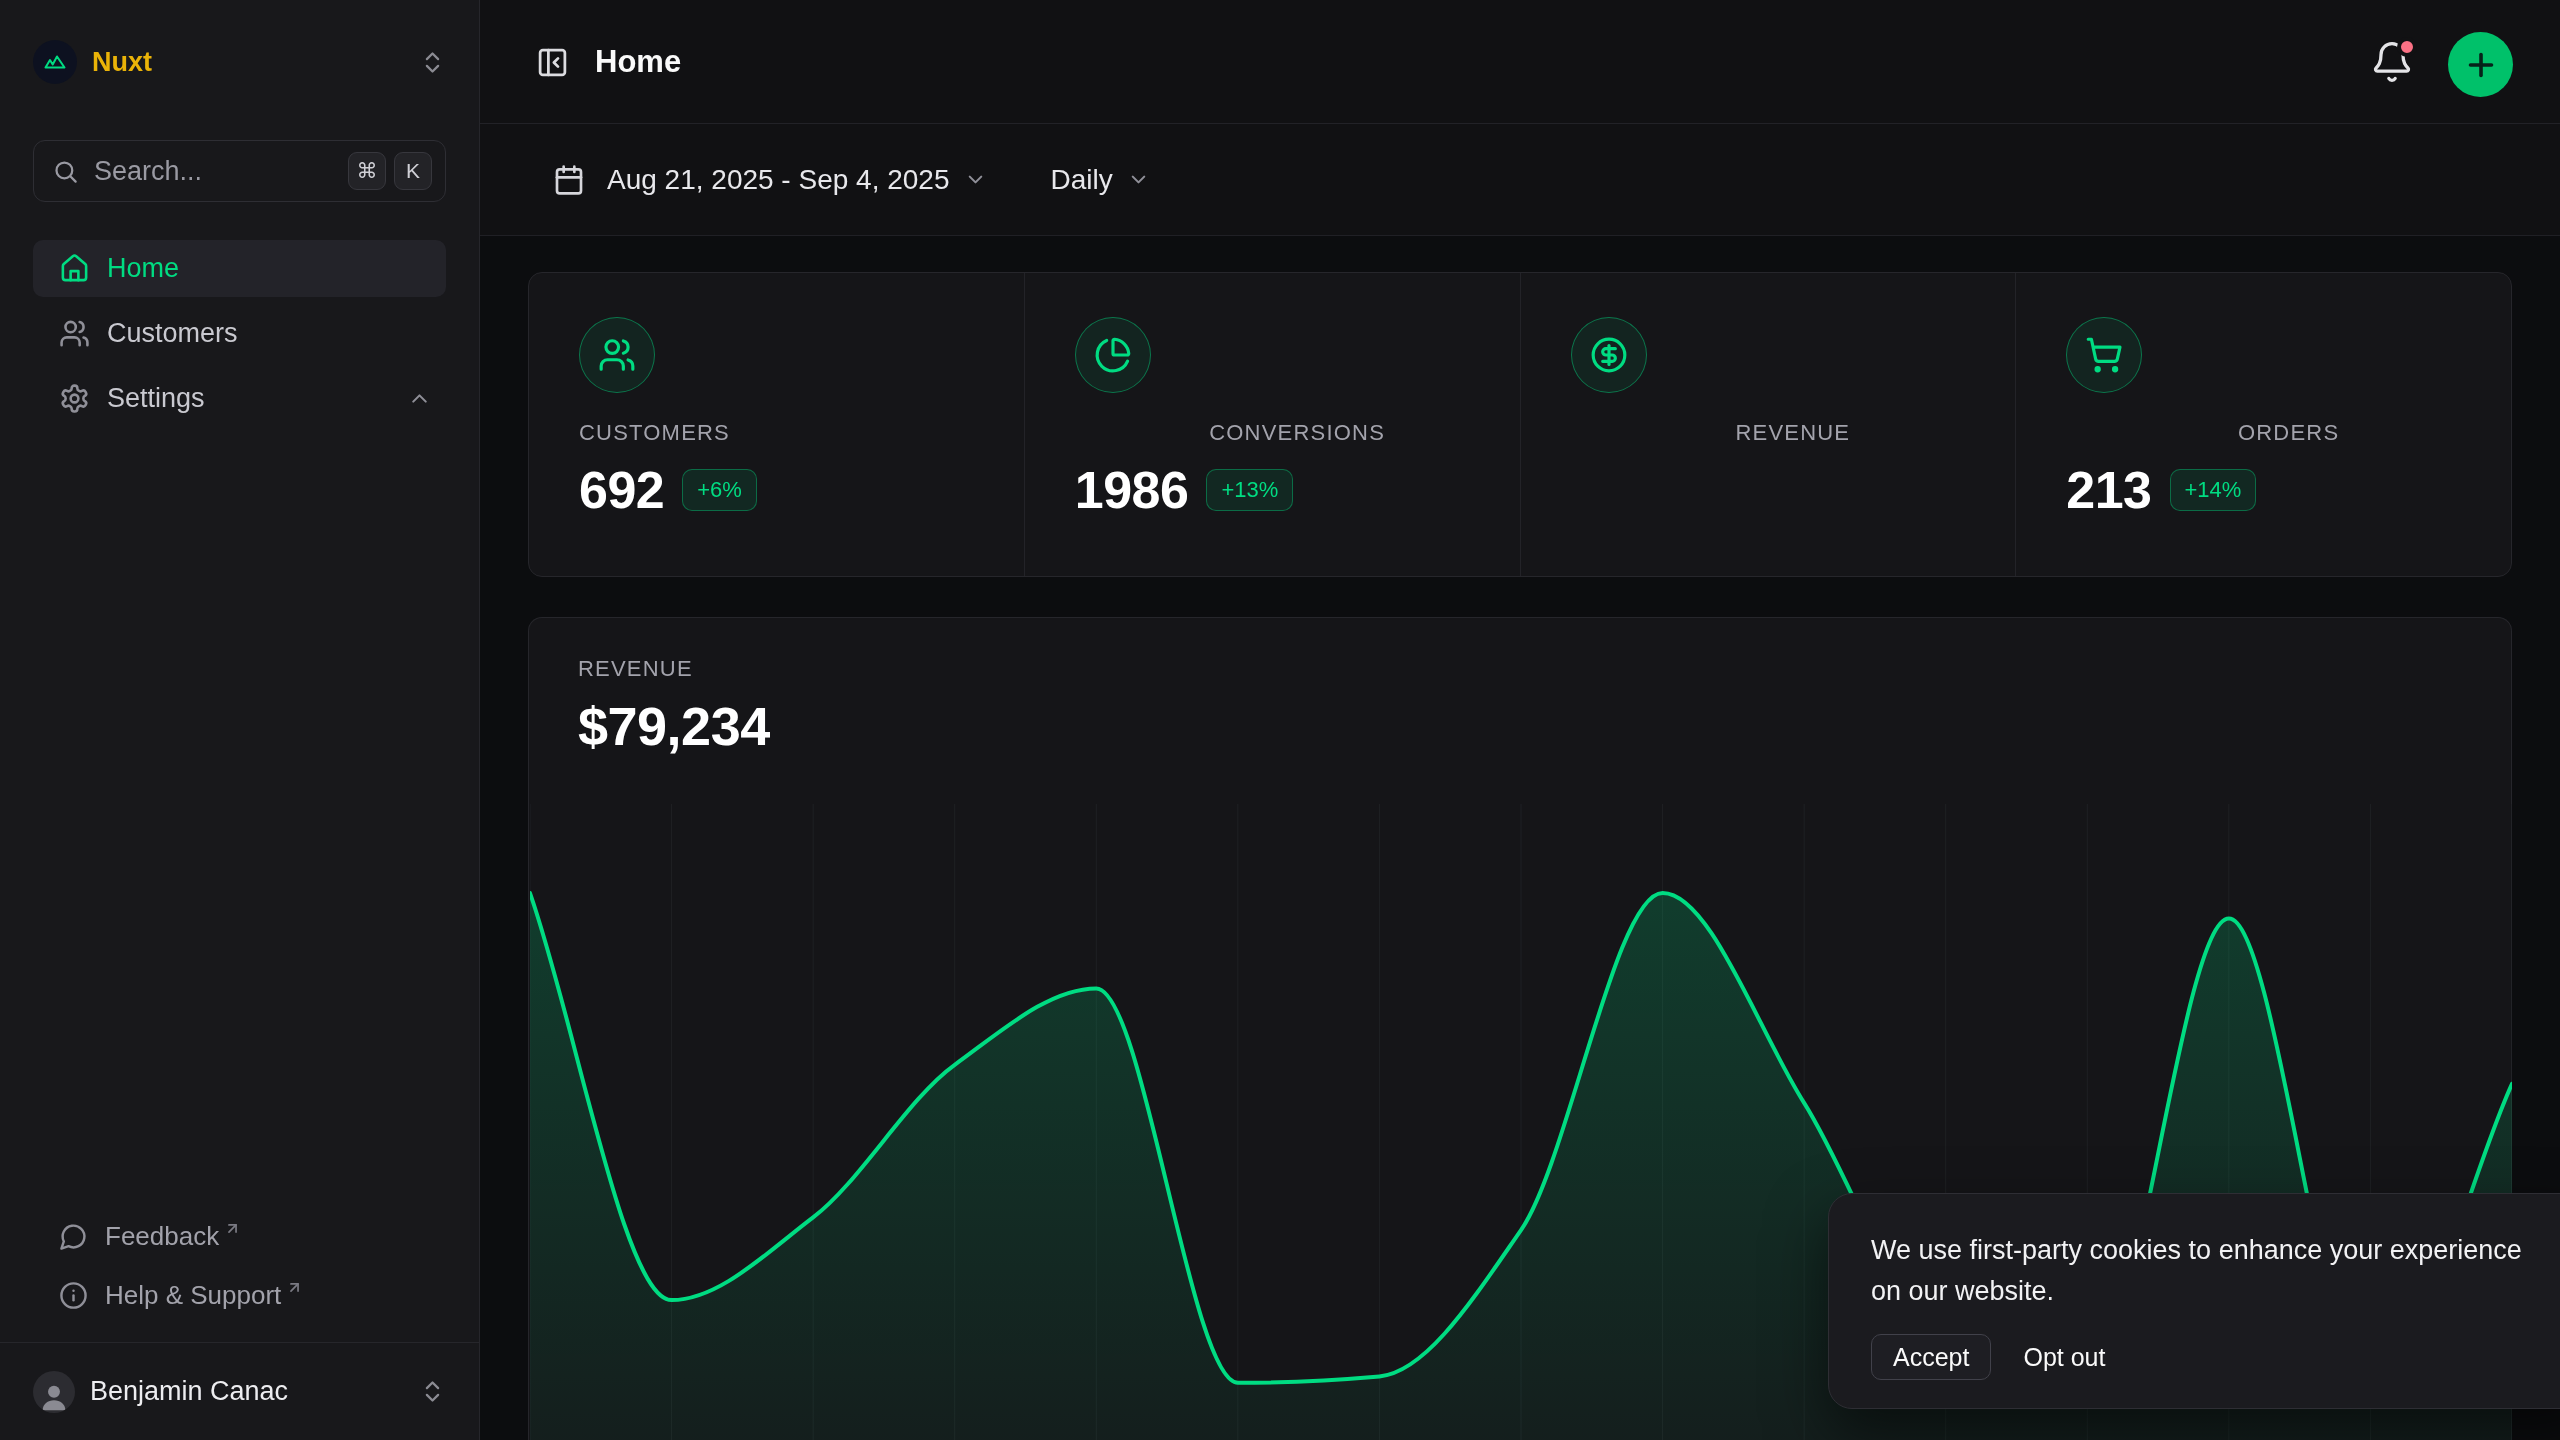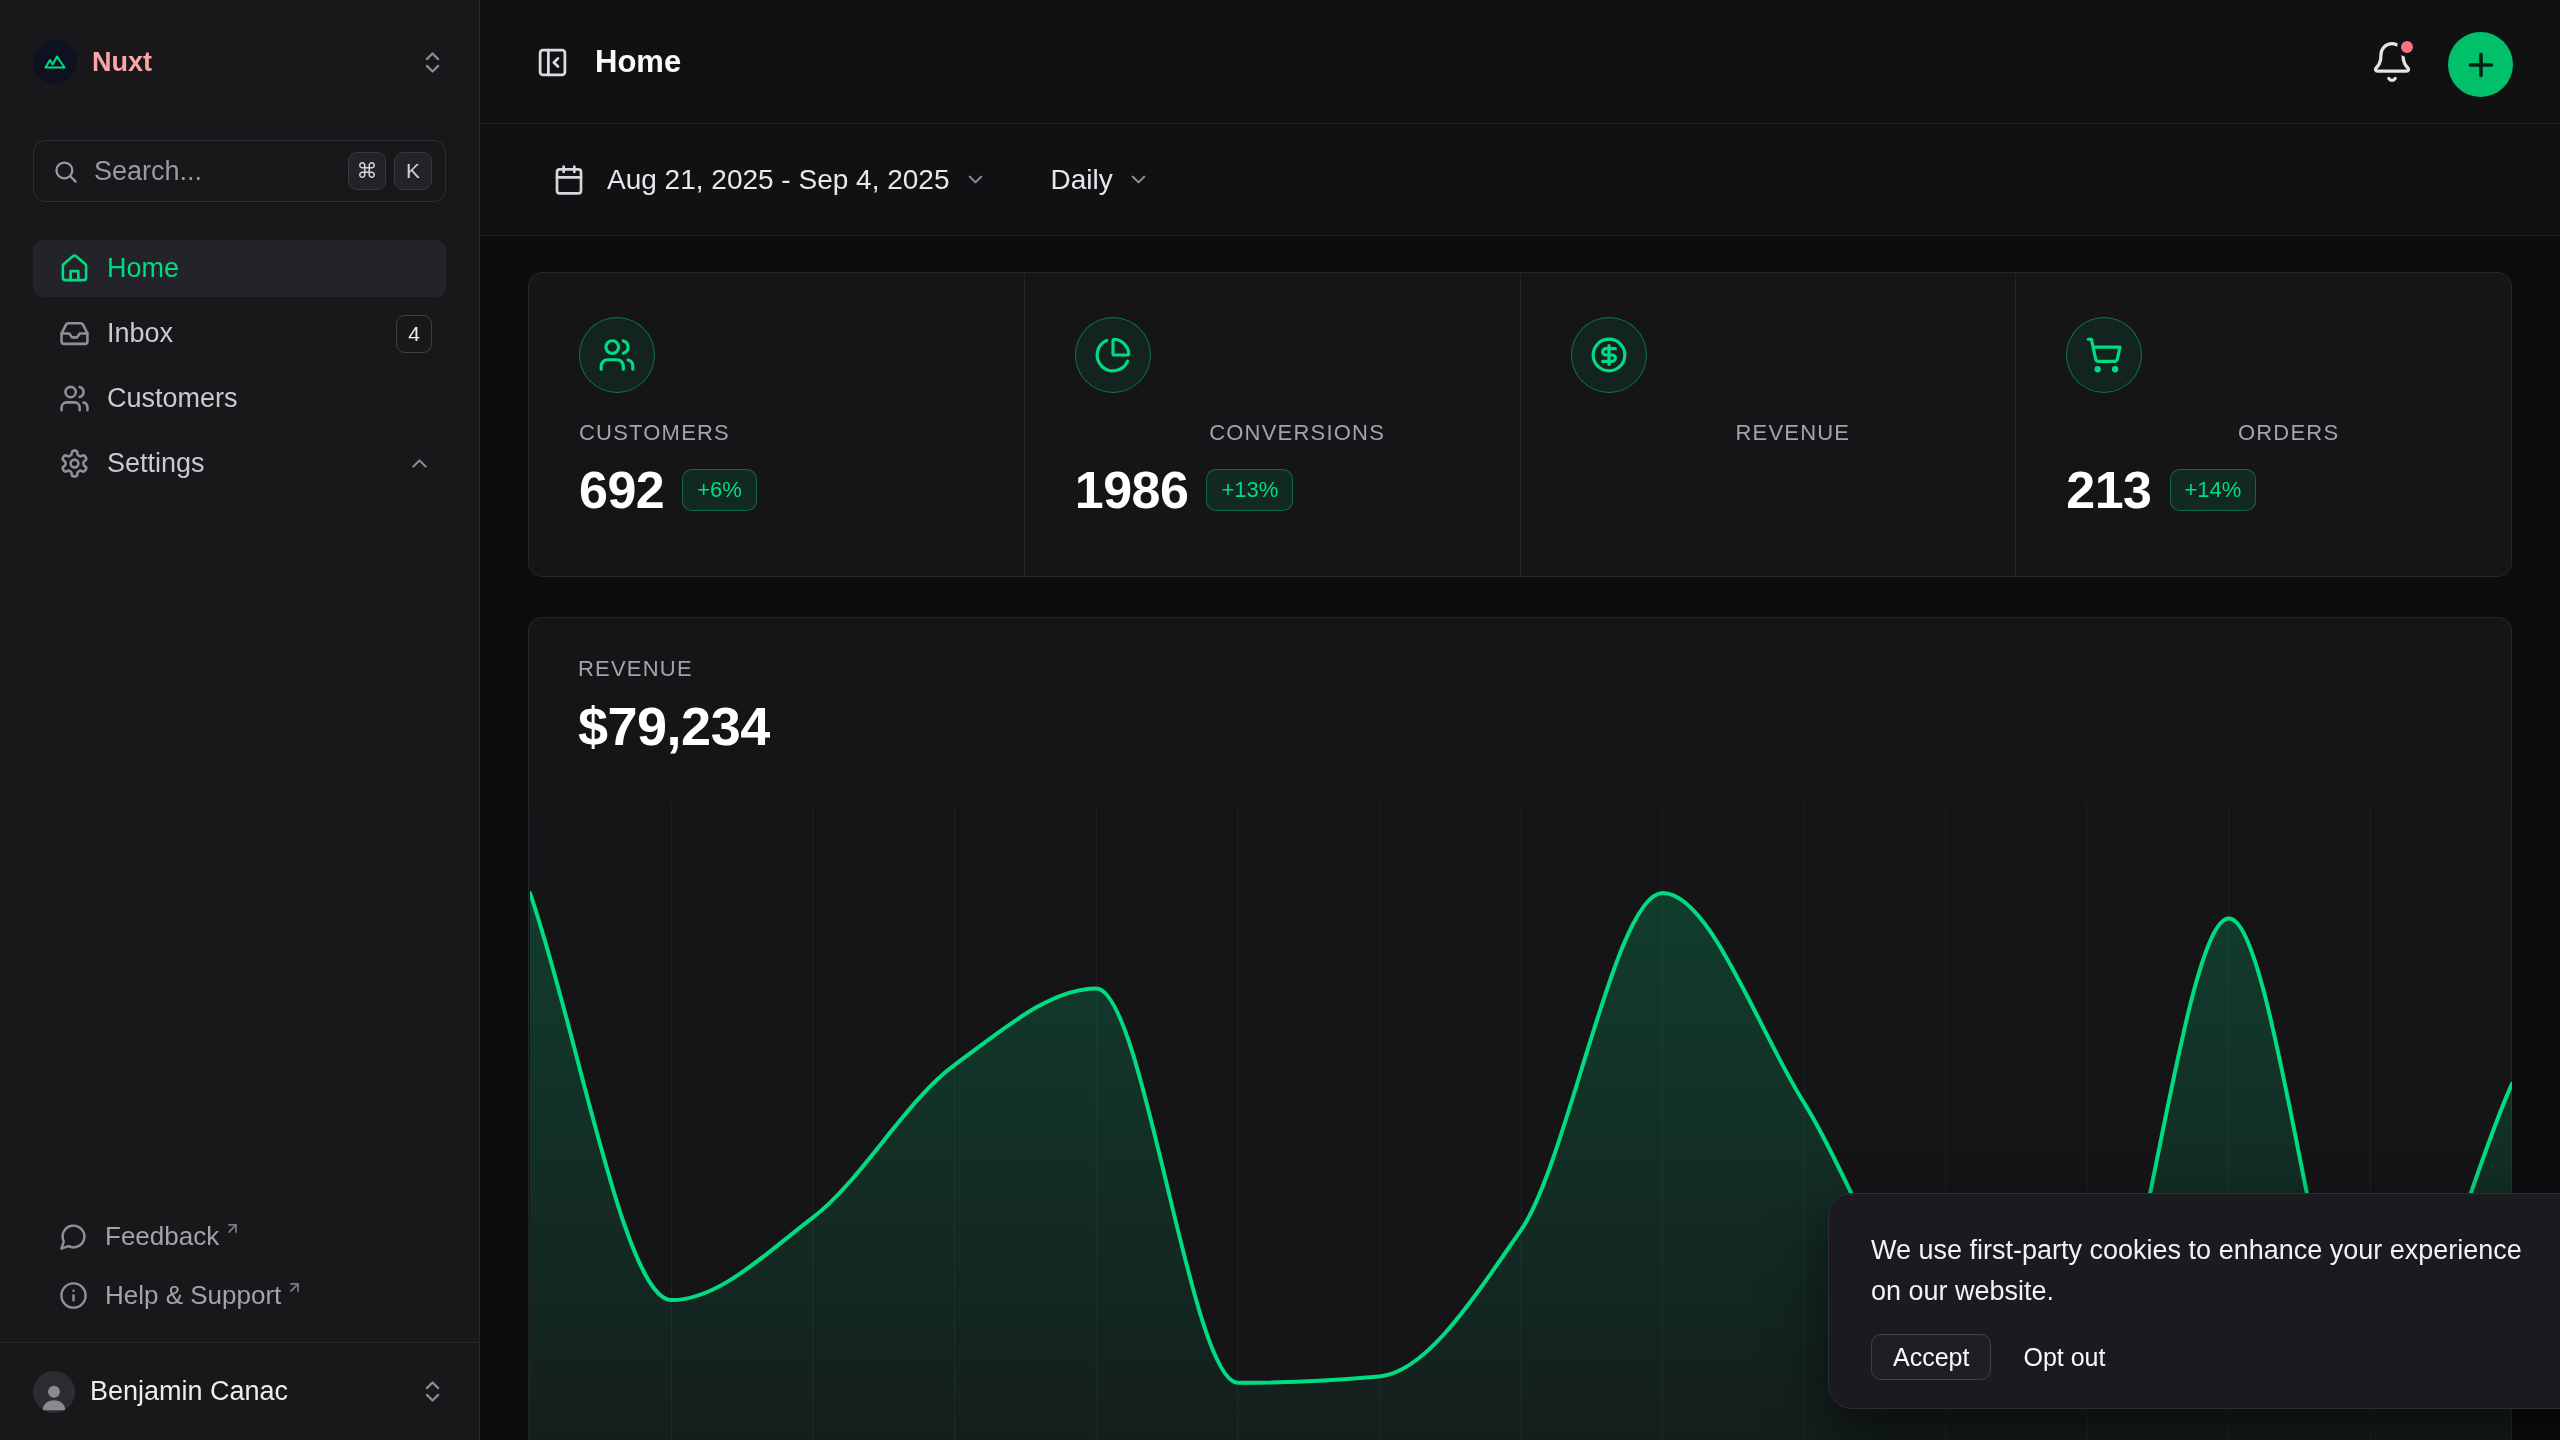--- a/index.html
+++ b/index.html
@@ -7,21 +7,21 @@
   body { font-family:"Liberation Sans","DejaVu Sans",sans-serif; overflow:hidden; }
   svg { display:block; }
   .root { position:relative; width:2560px; height:1440px; background:#0c0d0f; overflow:hidden; }
 
   
   .sidebar { position:absolute; left:0; top:0; width:480px; height:1440px;
     background:#18181b; border-right:1px solid #26262b; display:flex; flex-direction:column; }
   .ws-row { margin:34px 33px 0; height:56px; display:flex; align-items:center; cursor:pointer; }
   .ws-logo { width:44px; height:44px; border-radius:50%; background:#0d1120;
     display:flex; align-items:center; justify-content:center; color:#00dc82; }
-  .ws-name { margin-left:15px; font-size:27px; font-weight:600; color:#fca5a5; }
+  .ws-name { margin-left:15px; font-size:27px; font-weight:600; color:#eab308; }
   .ws-caret { margin-left:auto; color:#8b8b93; }
   .search { margin:50px 33px 0; height:62px; border:1px solid #2e2e34; border-radius:12px;
     display:flex; align-items:center; padding:0 13px 0 18px; color:#9a9aa3; cursor:text; }
   .search-ph { margin-left:15px; font-size:27px; color:#9a9aa3; }
   .kbds { margin-left:auto; display:flex; gap:8px; }
   .kbd { min-width:38px; height:38px; padding:0 6px; background:#232327; border:1px solid #37373d;
     border-radius:9px; color:#d0d0d6; font-size:21px; display:flex; align-items:center; justify-content:center; }
   .nav { margin:38px 33px 0; display:flex; flex-direction:column; gap:8px; }
   .nav-item { height:57px; border-radius:10px; display:flex; align-items:center;
     padding:0 14px 0 26px; color:#c9c9d0; font-size:27px; cursor:pointer; }
@@ -142,30 +142,20 @@
           <svg width="31" height="31" viewBox="0 0 24 24" fill="none" stroke="currentColor" stroke-width="2" stroke-linecap="round" stroke-linejoin="round">
               <path d="M15 21v-7h-6v7"></path>
               <path d="M3 10a2 2 0 0 1 .7-1.5l7-6a2 2 0 0 1 2.6 0l7 6A2 2 0 0 1 21 10v9a2 2 0 0 1-2 2H5a2 2 0 0 1-2-2z"></path>
             </svg>
         </span>
         <span class="nav-label">Home</span>
       </div>
       <div class="nav-item">
         <span class="icon">
           <svg width="31" height="31" viewBox="0 0 24 24" fill="none" stroke="currentColor" stroke-width="2" stroke-linecap="round" stroke-linejoin="round">
-              <path d="M22 12h-6l-2 3h-4l-2-3H2"></path>
-              <path d="M5.45 5.11 2 12v6a2 2 0 0 0 2 2h16a2 2 0 0 0 2-2v-6l-3.45-6.89A2 2 0 0 0 16.76 4H7.24a2 2 0 0 0-1.79 1.11z"></path>
-            </svg>
-        </span>
-        <span class="nav-label">Inbox</span>
-        <span class="badge">4</span>
-      </div>
-      <div class="nav-item">
-        <span class="icon">
-          <svg width="31" height="31" viewBox="0 0 24 24" fill="none" stroke="currentColor" stroke-width="2" stroke-linecap="round" stroke-linejoin="round">
               <path d="M16 21v-2a4 4 0 0 0-4-4H6a4 4 0 0 0-4 4v2"></path>
               <circle cx="9" cy="7" r="4"></circle>
               <path d="M22 21v-2a4 4 0 0 0-3-3.87"></path>
               <path d="M16 3.13a4 4 0 0 1 0 7.75"></path>
             </svg>
         </span>
         <span class="nav-label">Customers</span>
       </div>
       <div class="nav-item">
         <span class="icon">

